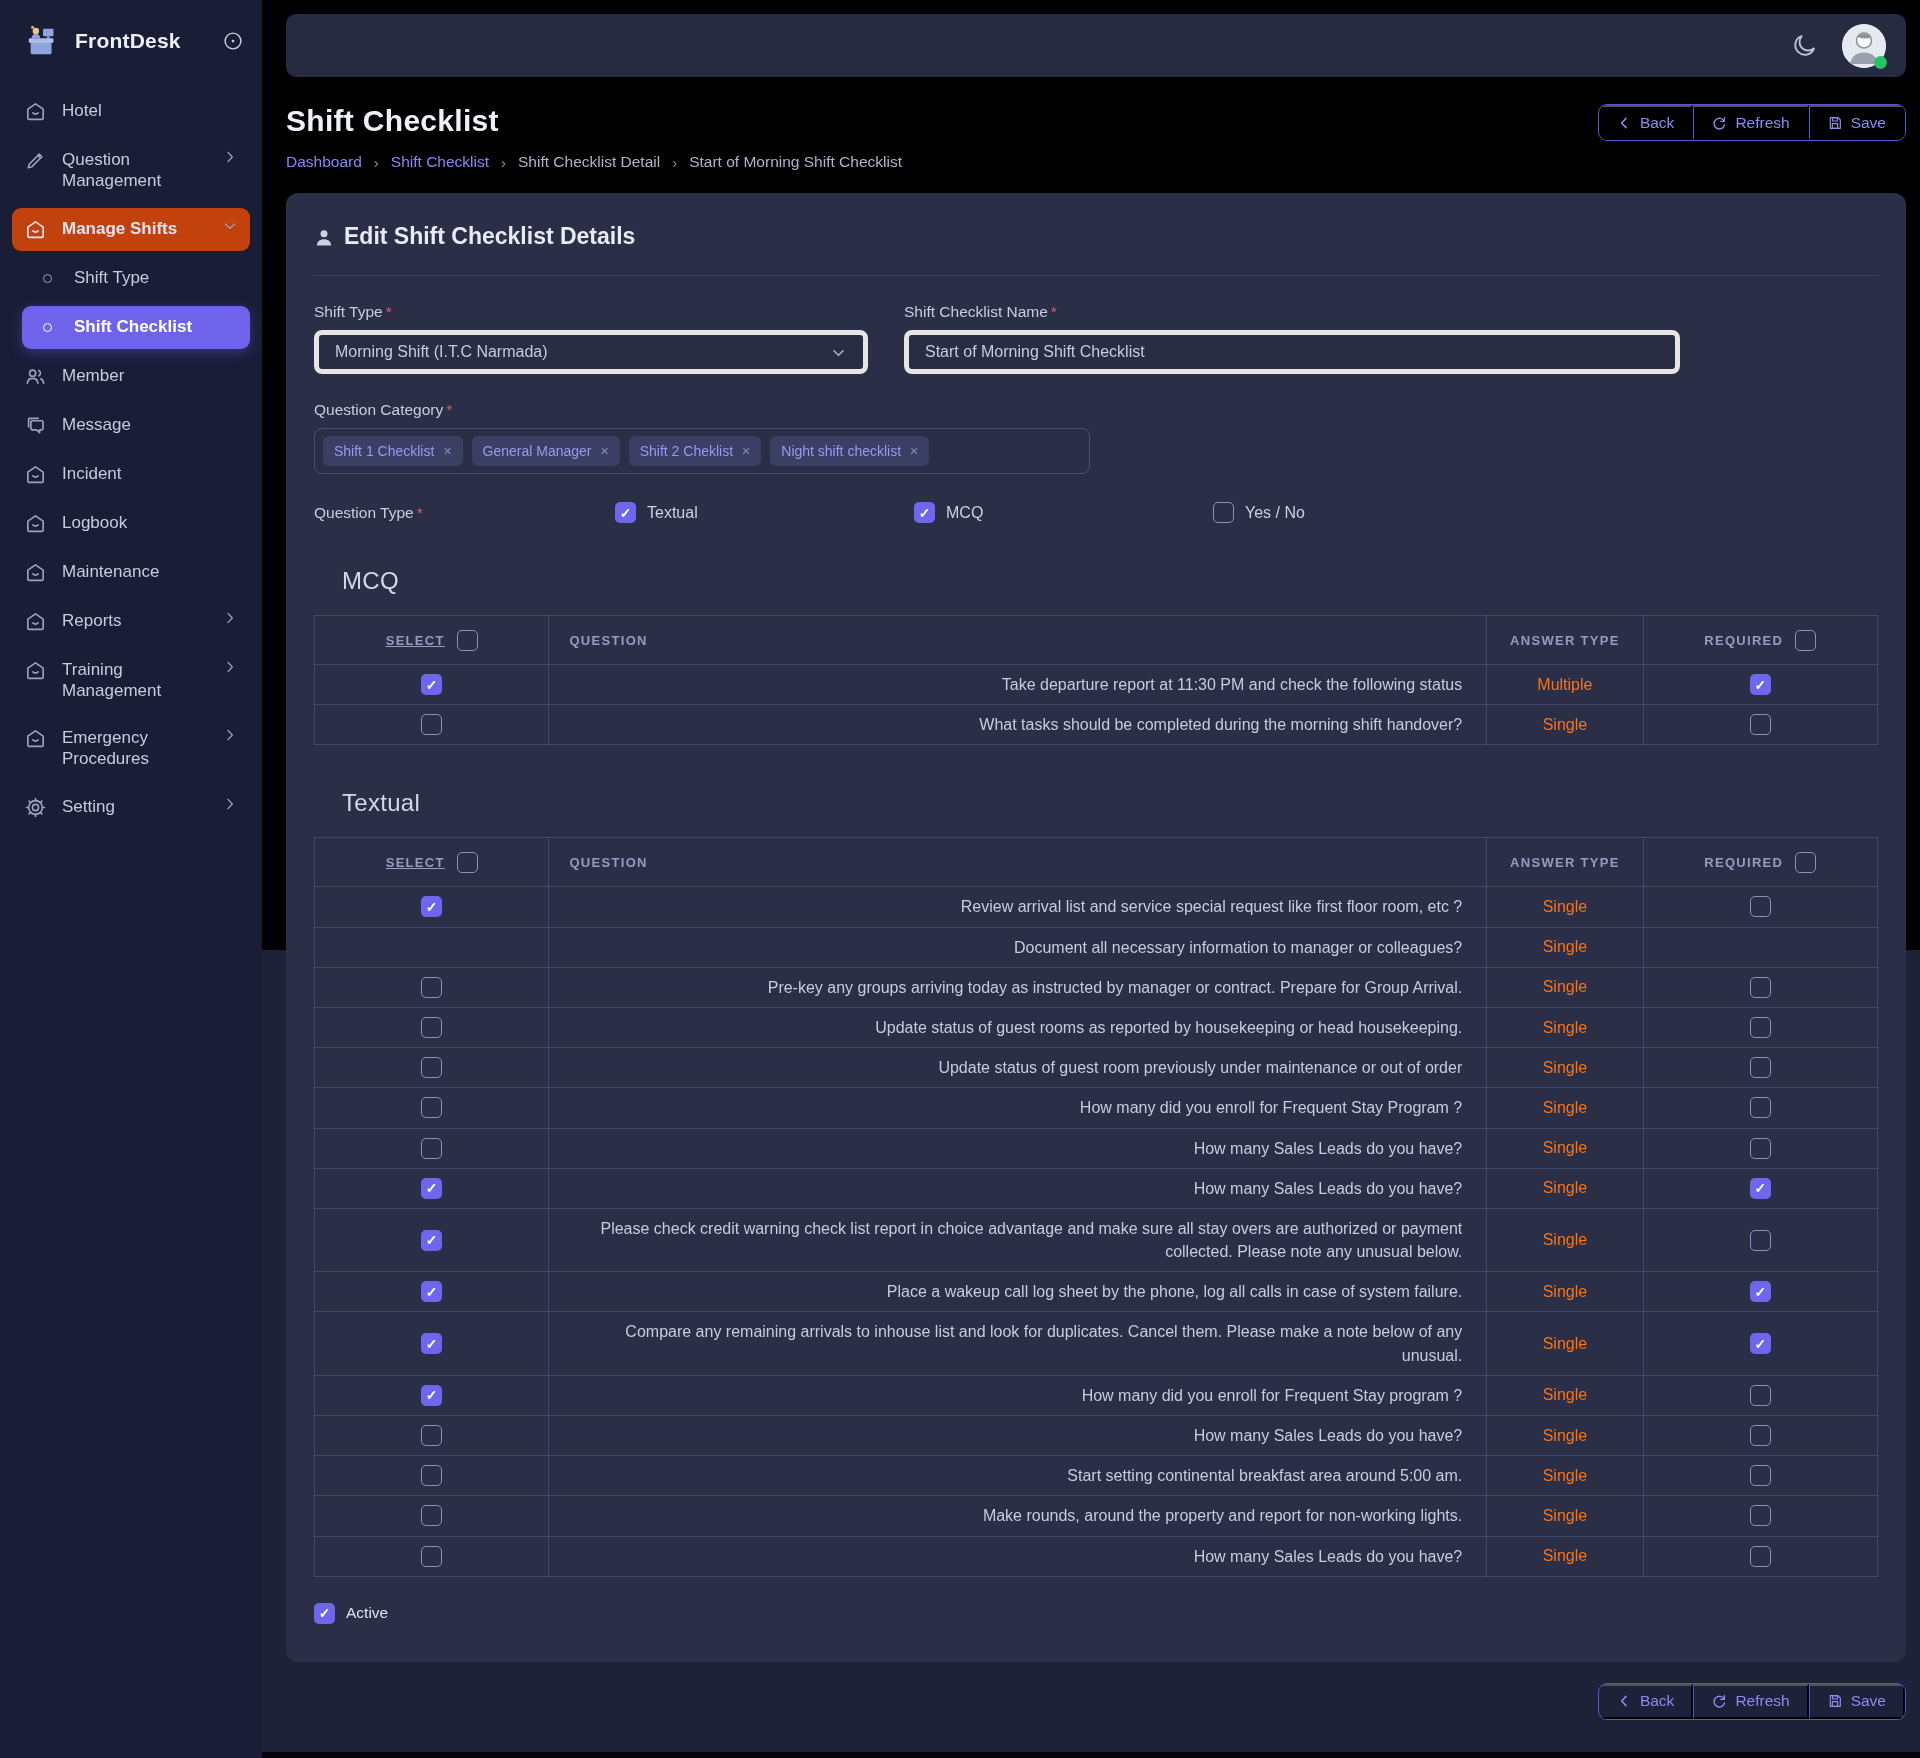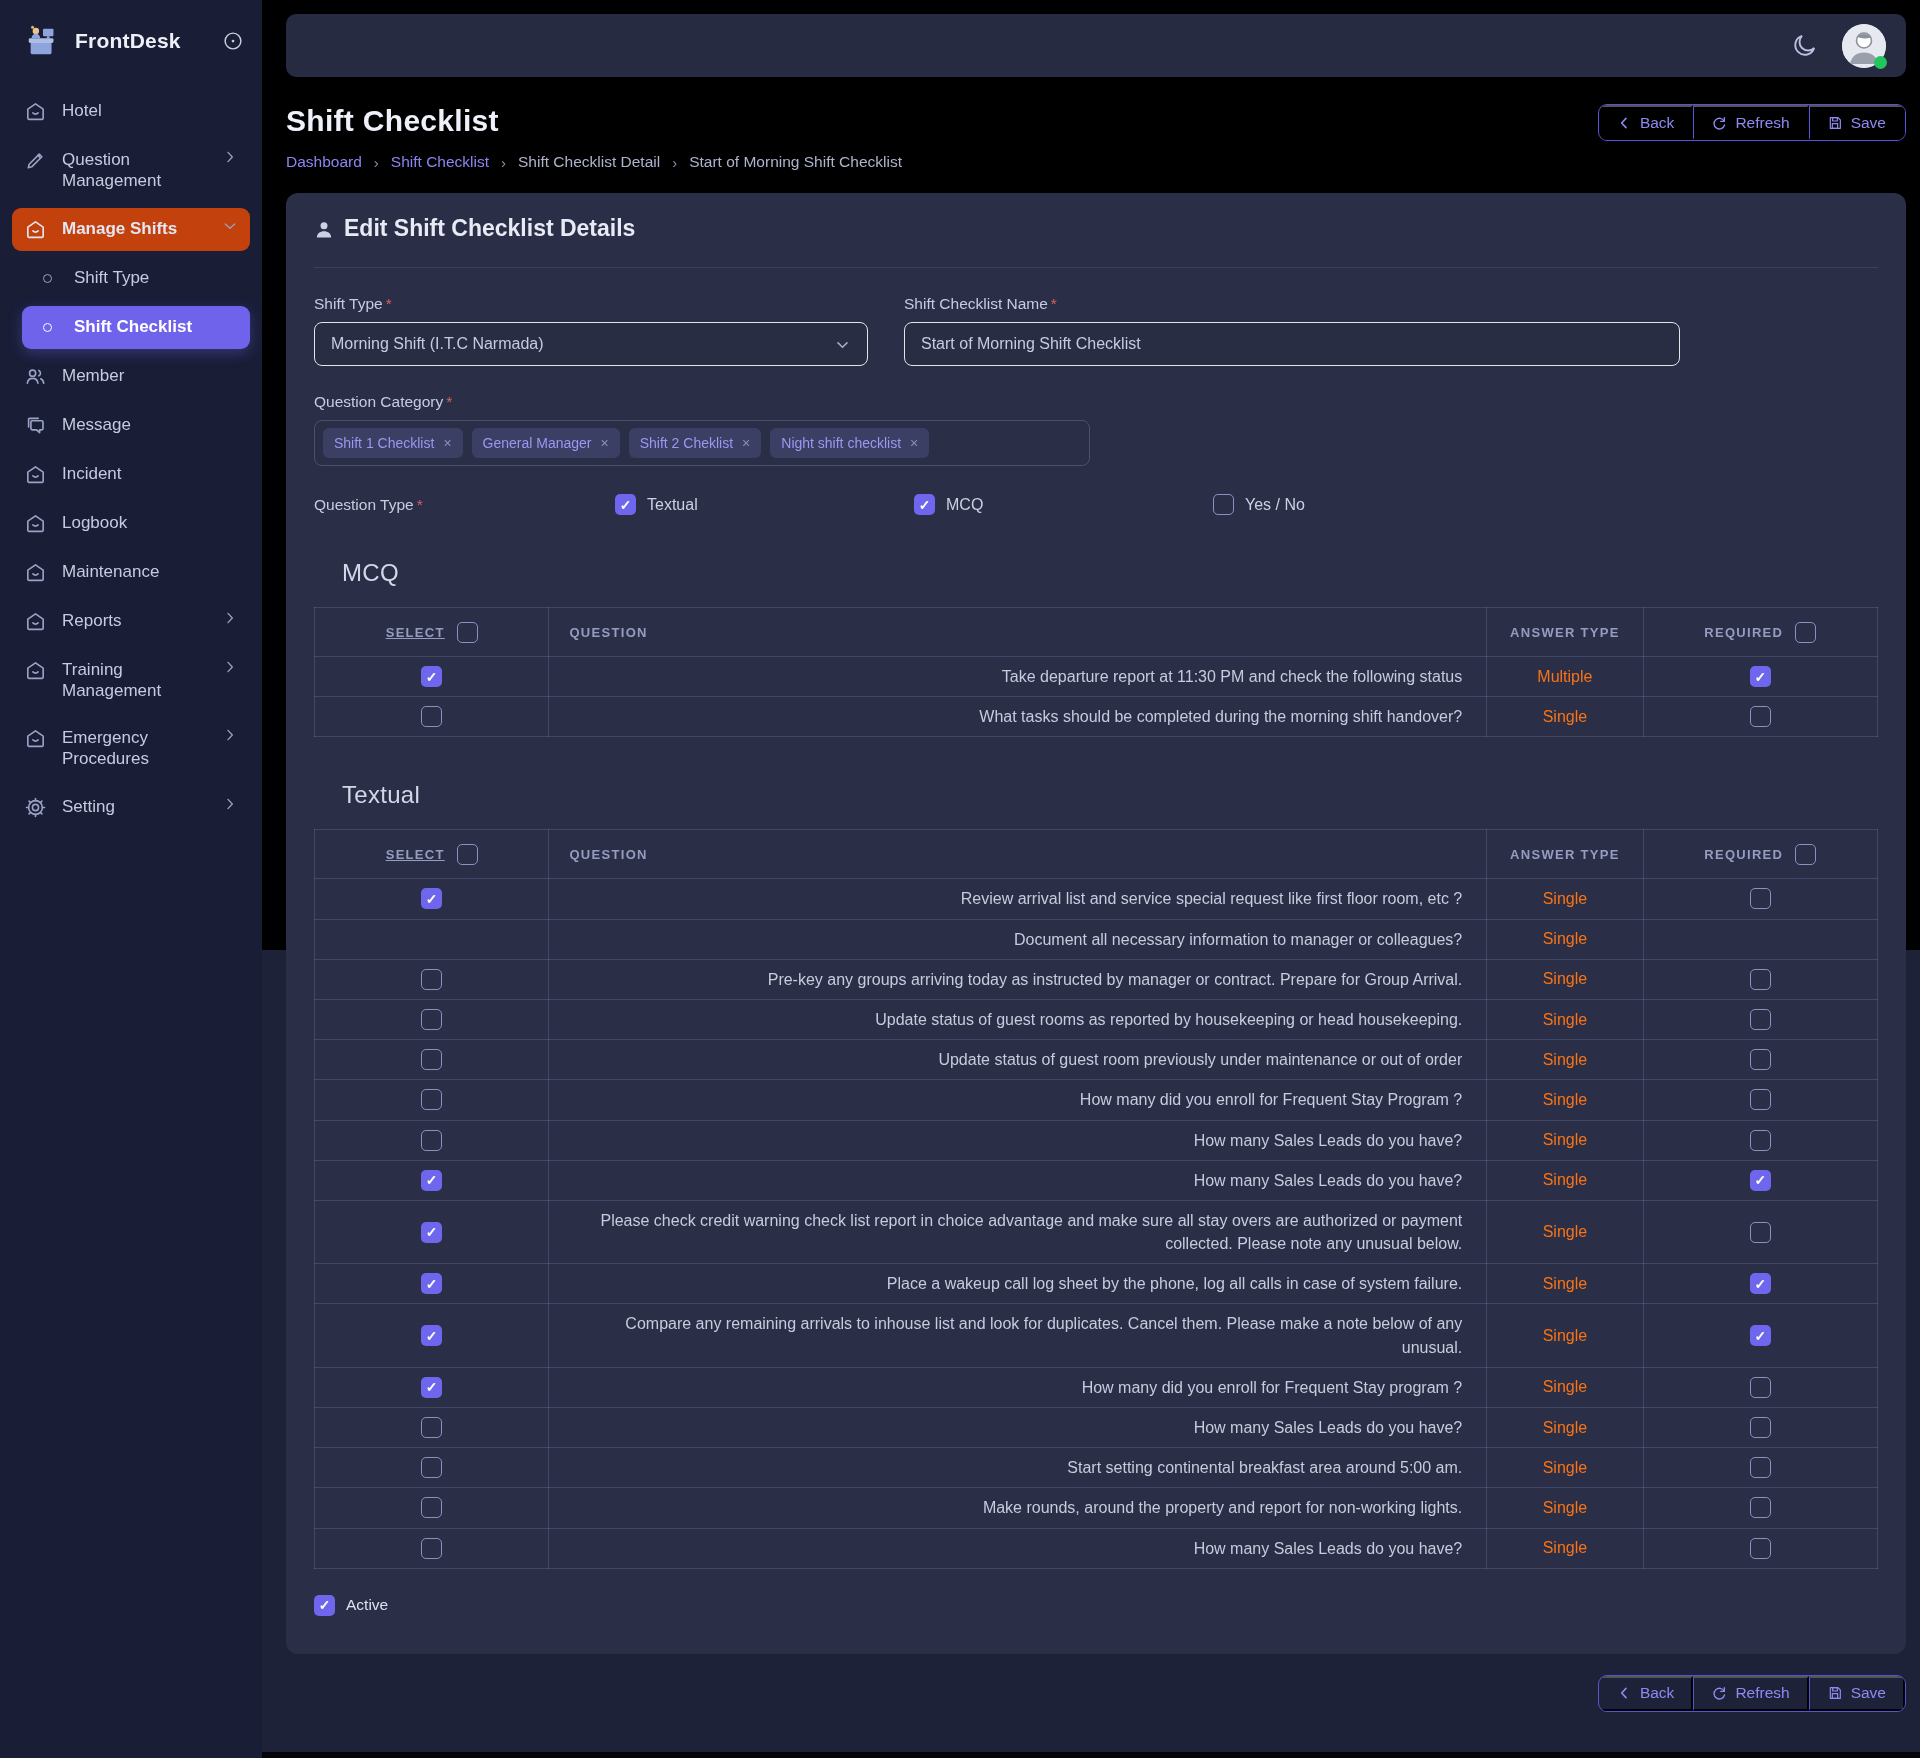--- a/index.html
+++ b/index.html
@@ -39,30 +39,30 @@
   .crumb.link { color:#8b85f2; cursor:pointer; }
   .crumb.muted { color:#aeb3cf; }
   .crumb-sep { color:#8a90ad; font-size:15px; }
 
   .btn-group { display:flex; border:1px solid #5a52d5; border-radius:9px; height:37px; overflow:hidden; background:transparent; }
   .btn { display:flex; align-items:center; gap:8px; padding:0 17px; color:#8f8af2; font-size:15.5px; font-weight:500; border-left:1px solid #5a52d5; cursor:pointer; background:transparent; }
   .btn:first-child { border-left:none; }
   .btn .bicon { width:16px; height:16px; }
 
   
-  .card { margin-top:22px; background:#2a2f47; border-radius:12px; padding:22px 28px 38px; }
+  .card { margin-top:22px; background:#2a2f47; border-radius:12px; padding:30px 28px 38px; }
   .card-heading { display:flex; align-items:center; gap:10px; font-size:23px; font-weight:600; color:#e8eaf5; }
   .card-heading .hicon { width:20px; height:20px; color:#cdd1e4; }
   .divider { border-top:1px solid rgba(255,255,255,.09); margin-top:25px; }
 
   .field-row { display:flex; gap:36px; margin-top:27px; }
   .fcol1 { width:554px; } .fcol2 { width:776px; }
   .flabel { font-size:15.5px; color:#c7cce0; margin-bottom:9px; font-weight:500; }
   .star { color:#e05e5e; margin-left:3px; }
-  .select-box, .text-input { height:44px; width:100%; background:#282d44; border:1px solid #e5e5e5; border-radius:8px; display:flex; align-items:center; padding:0 16px; color:#c6cbde; font-size:16px; }
+  .select-box, .text-input { height:44px; width:100%; background:#282d44; border:5px solid #e5e5e5; border-radius:8px; display:flex; align-items:center; padding:0 16px; color:#c6cbde; font-size:16px; }
   .select-box { cursor:pointer; }
   .select-box .sel-chev { margin-left:auto; width:17px; height:17px; color:#aab0cc; }
   input.text-input { outline:none; font-family:"Liberation Sans", sans-serif; }
 
   .cat-wrap { margin-top:27px; }
   .tagbox { width:776px; min-height:46px; border:1px solid #4a5070; border-radius:8px; padding:6px 8px; display:flex; align-items:center; gap:9px; }
   .tag { background:#3a3f63; border-radius:6px; padding:7px 11px; font-size:14px; color:#9d97f2; display:flex; align-items:center; gap:9px; white-space:nowrap; }
   .tag .tag-x { color:#8b91b5; cursor:pointer; font-size:14px; line-height:1; }
 
   .qtype-row { display:flex; align-items:center; margin-top:28px;gap:33px; }

